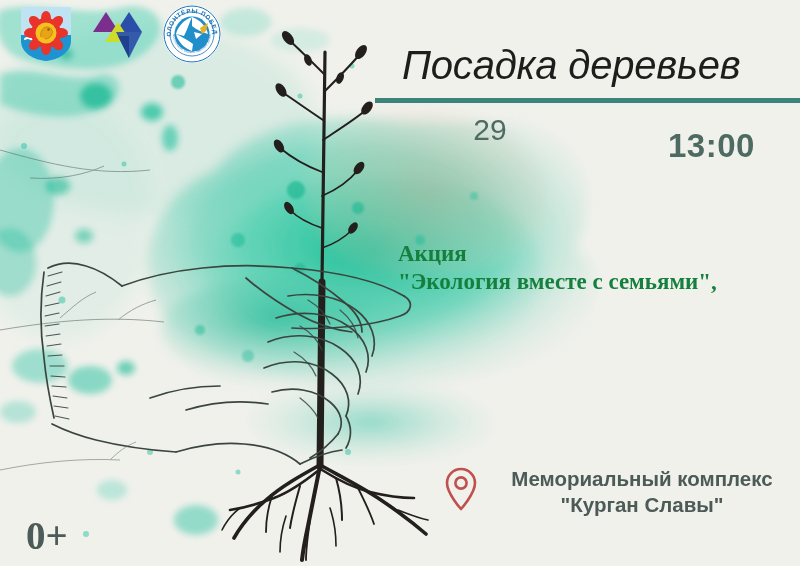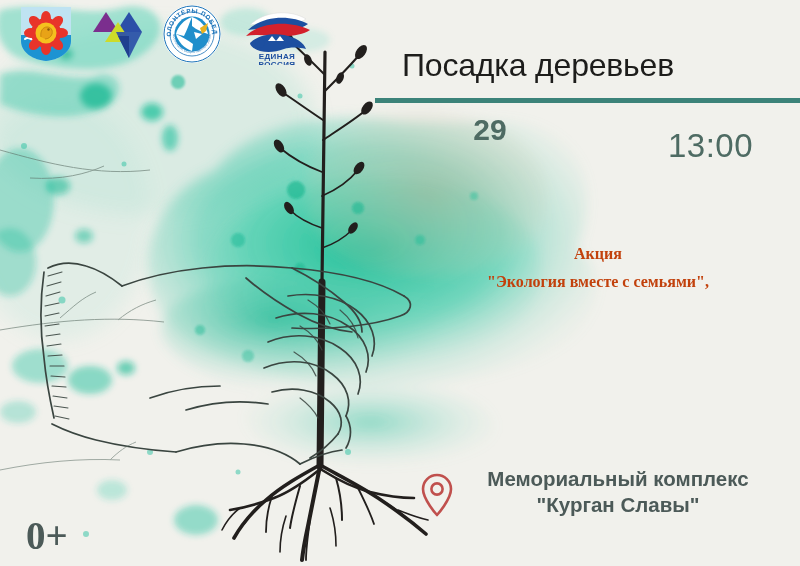--- a/index.html
+++ b/index.html
@@ -45,80 +45,80 @@
   .logo-vol { width: 60px; height: 60px; }
   
   .logo-er { width: 74px; height: 62px; }
 
   
   .title {
     position: absolute;
     left: 402px;
     top: 40px;
     width: 392px;
-    font-size: 32px;
+    font-size: 40px;
     line-height: 50px;
     font-weight: 400;
     color: #1d1d1b;
     letter-spacing: -0.2px;
     white-space: nowrap;
+    font-style: italic;
   }
   .title-rule {
     position: absolute;
     left: 375px;
     top: 98px;
     width: 425px;
     height: 5px;
     background: #3c8379;
   }
 
   .date {
     position: absolute;
     left: 390px;
     top: 112px;
     width: 200px;
     text-align: center;
     font-size: 30px;
     line-height: 35px;
-    font-weight: 700;
+    font-weight: 400;
     color: #4e6b63;
   }
   .time {
     position: absolute;
     left: 668px;
     top: 128px;
     font-size: 33px;
     line-height: 36px;
-    font-weight: 400;
+    font-weight: 700;
     color: #4e6b63;
     letter-spacing: 0.5px;
   }
 
   .promo {
     position: absolute;
     left: 398px;
     top: 240px;
     width: 400px;
-    text-align: center;
     font-family: "Liberation Serif", "DejaVu Serif", serif;
     font-weight: 700;
-    font-size: 16px;
+    font-size: 23px;
     line-height: 28px;
-    color: #c2410c;
+    color: #15803d;
   }
   .promo-line { display: block; white-space: nowrap; }
 
   
   .venue {
     position: absolute;
-    left: 420px;
+    left: 444px;
     top: 466px;
     width: 352px;
     display: flex;
-    align-items: flex-end;
+    align-items: flex-start;
     gap: 10px;
   }
   .pin-icon { flex: 0 0 auto; width: 34px; height: 46px; }
   .venue-text {
     flex: 1 1 auto;
     text-align: center;
     font-size: 20.5px;
     line-height: 26px;
     font-weight: 700;
     color: #4c5a58;
@@ -425,34 +425,20 @@
         <path d="M32 28 L40 30 L34 35 Z" fill="#ffffff"></path>
         <text font-family="'Liberation Sans',sans-serif" font-size="6.2" font-weight="700" fill="#1a72b8" letter-spacing="0.6">
           <textPath href="#ringTop" startOffset="50%" text-anchor="middle">ВОЛОНТЁРЫ ПОБЕДЫ</textPath>
         </text>
         <text font-family="'Liberation Sans',sans-serif" font-size="2.9" fill="#1a72b8" letter-spacing="0.2">
           <textPath href="#ringBot" startOffset="50%" text-anchor="middle">ВСЕРОССИЙСКОЕ ОБЩЕСТВЕННОЕ ДВИЖЕНИЕ</textPath>
         </text>
       </svg>
     </span>
 
-    <span class="logo">
-      <svg class="logo-er" viewBox="0 0 74 62" xmlns="http://www.w3.org/2000/svg">
-        <path d="M10 22 C24 8 50 6 66 16 C60 20 52 22 44 22 C32 22 20 20 10 22Z" fill="#ffffff" stroke="#d9d9d9" stroke-width="0.5"></path>
-        <path d="M8 27 C22 13 50 11 68 21 C62 25 54 27 44 27 C32 27 18 25 8 27Z" fill="#1d4fa0"></path>
-        <path d="M6 33 C20 19 50 17 70 27 C64 31 54 33 44 33 C30 33 16 31 6 33Z" fill="#d3212c"></path>
-        <path d="M10 40 C18 32 32 30 44 32 C56 34 64 40 66 46 C58 44 50 44 44 46 C36 49 28 50 20 48 C14 46 10 43 10 40Z" fill="#1d4fa0"></path>
-        <circle cx="20" cy="40" r="5" fill="#1d4fa0"></circle>
-        <path d="M16 38 L20 34 L24 38 Z" fill="#1d4fa0"></path>
-        <path d="M28 38 L32 33 L36 38 Z" fill="#ffffff"></path>
-        <path d="M36 38 L40 33 L44 38 Z" fill="#ffffff"></path>
-        <text x="37" y="56" text-anchor="middle" font-family="'Liberation Sans',sans-serif" font-size="8" font-weight="700" fill="#1d4fa0" letter-spacing="0.4">ЕДИНАЯ</text>
-        <text x="37" y="64" text-anchor="middle" font-family="'Liberation Sans',sans-serif" font-size="8" font-weight="700" fill="#1d4fa0" letter-spacing="0.4">РОССИЯ</text>
-      </svg>
-    </span>
   </div>
 
   <div class="title">Посадка деревьев</div>
   <div class="title-rule"></div>
 
   <div class="date">
     <span>29</span><br>
   </div>
   <div class="time">13:00</div>
 

